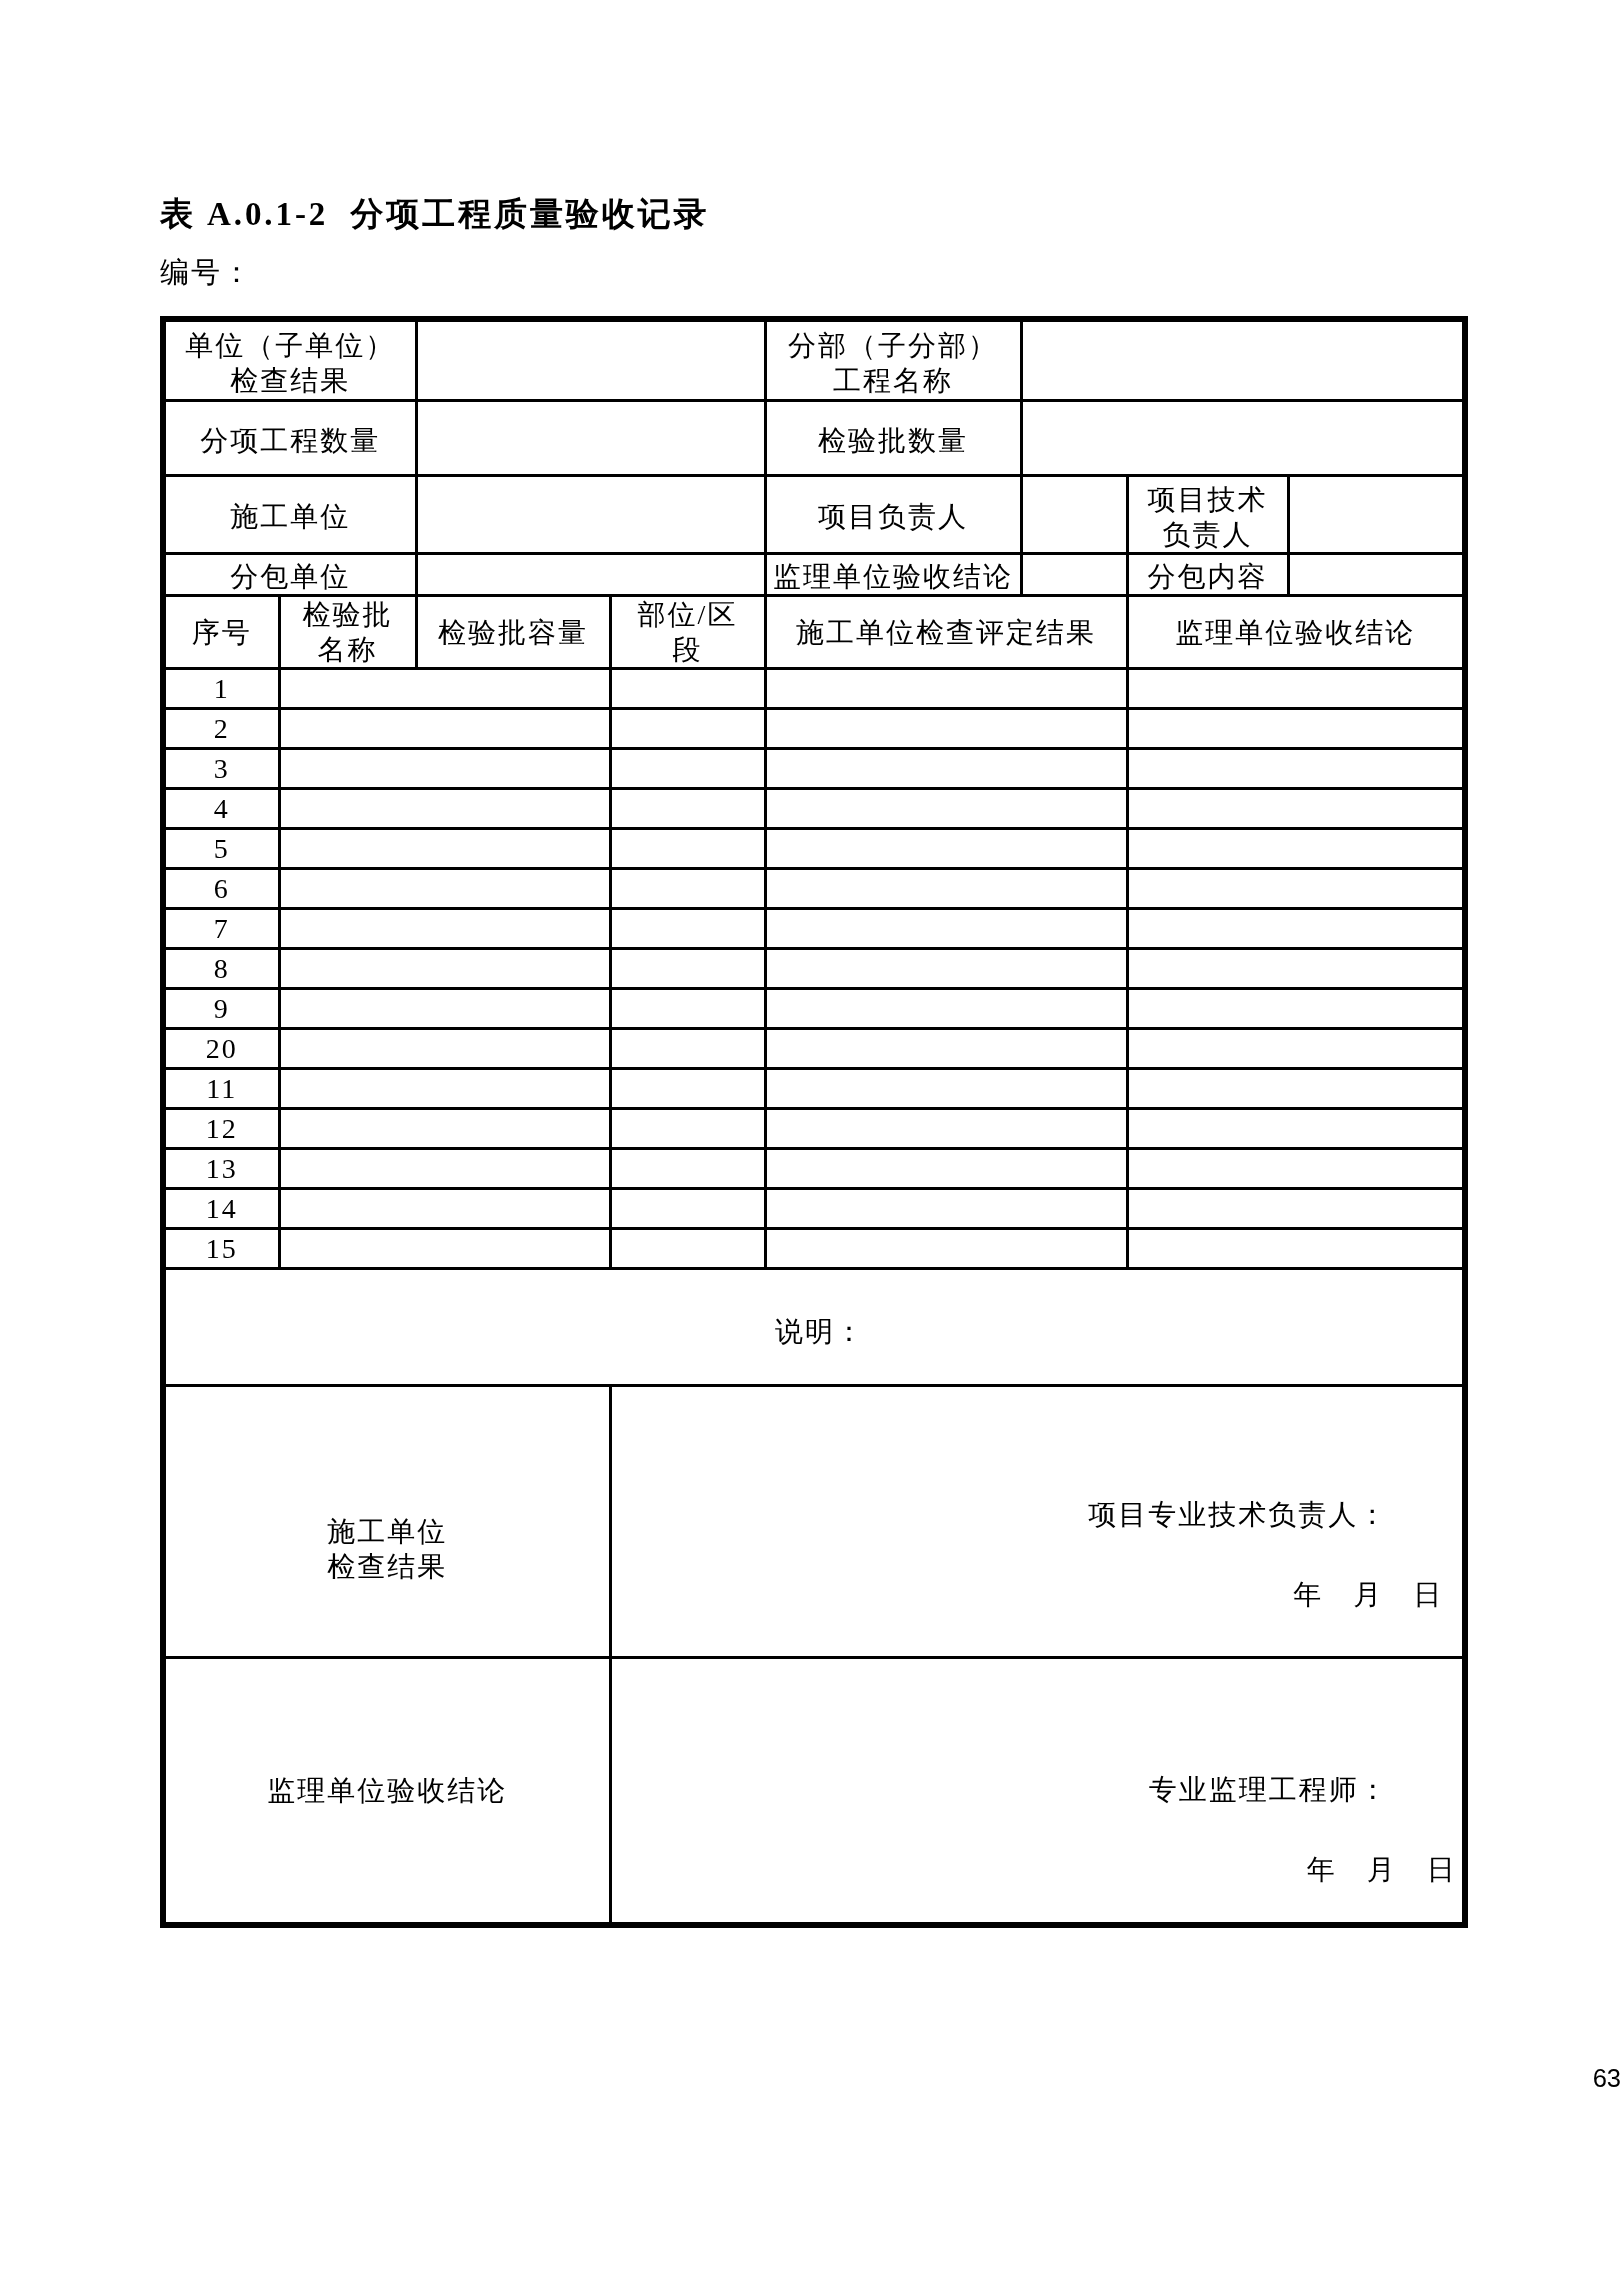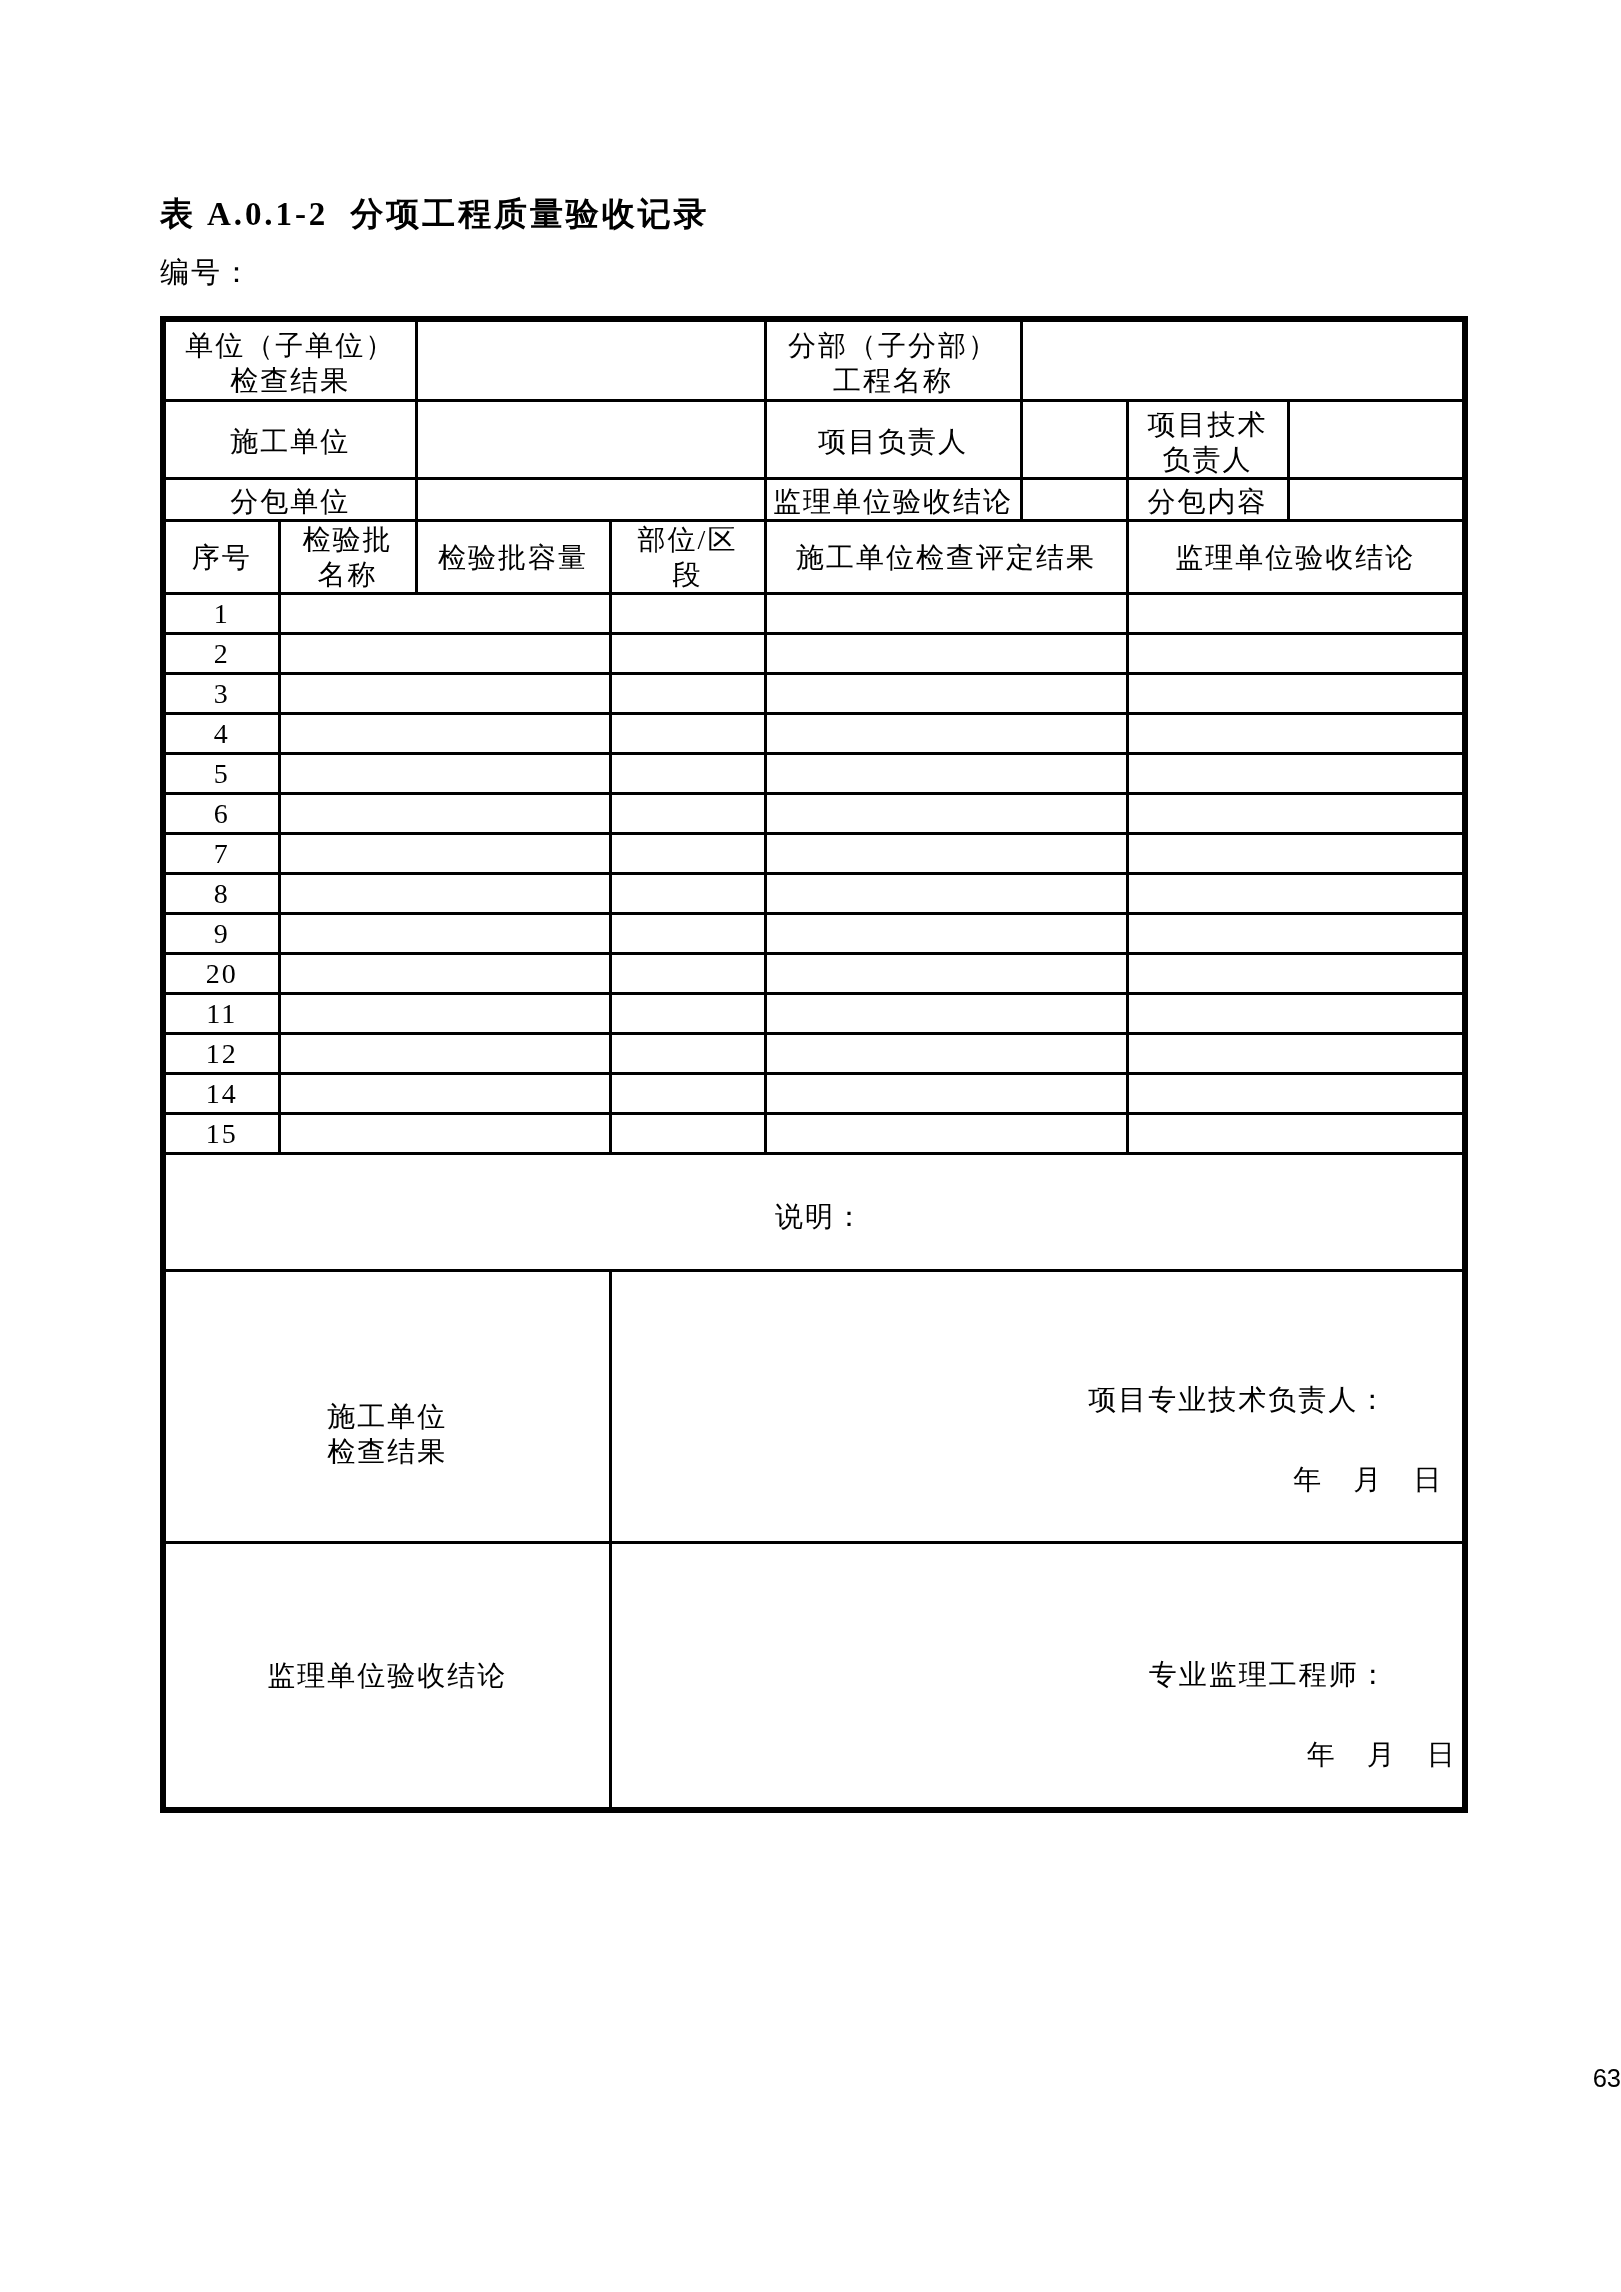--- a/index.html
+++ b/index.html
@@ -73,20 +73,26 @@
     <tbody>
         <tr class="r1">
       <td colspan="2" class="top-label">单位（子单位）
 检查结果</td>
       <td colspan="2" class="top-value"></td>
       <td class="top-label">分部（子分部）
 工程名称</td>
       <td colspan="3" class="top-value"></td>
     </tr>
 
+    <tr class="r2">
+      <td colspan="2" class="top-label">分项工程数量</td>
+      <td colspan="2" class="top-value"></td>
+      <td class="top-label">检验批数量</td>
+      <td colspan="3" class="top-value"></td>
+    </tr>
 
     <tr class="r3">
       <td colspan="2" class="top-label">施工单位</td>
       <td colspan="2" class="top-value"></td>
       <td class="top-label">项目负责人</td>
       <td class="top-value"></td>
       <td class="top-label">项目技术
 负责人</td>
       <td class="top-value"></td>
     </tr>
@@ -189,20 +195,27 @@
       <td colspan="2"></td>
     </tr>
     <tr class="body-row">
       <td>12</td>
       <td colspan="2"></td>
       <td></td>
       <td colspan="2"></td>
       <td colspan="2"></td>
     </tr>
     <tr class="body-row">
+      <td>13</td>
+      <td colspan="2"></td>
+      <td></td>
+      <td colspan="2"></td>
+      <td colspan="2"></td>
+    </tr>
+    <tr class="body-row">
       <td>14</td>
       <td colspan="2"></td>
       <td></td>
       <td colspan="2"></td>
       <td colspan="2"></td>
     </tr>
     <tr class="body-row">
       <td>15</td>
       <td colspan="2"></td>
       <td></td>

